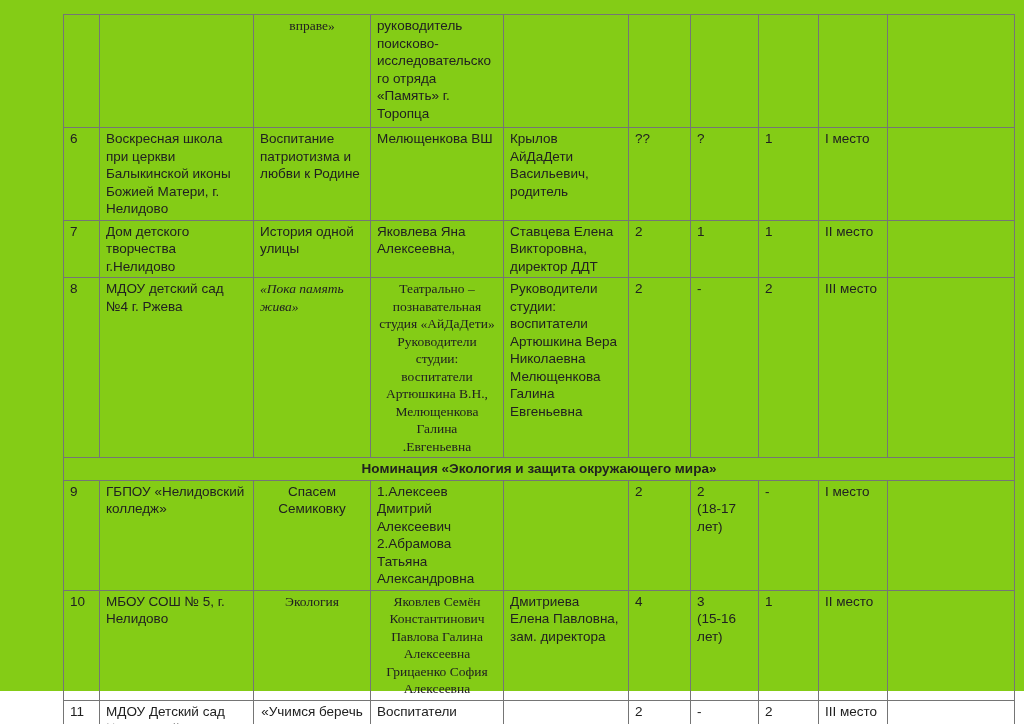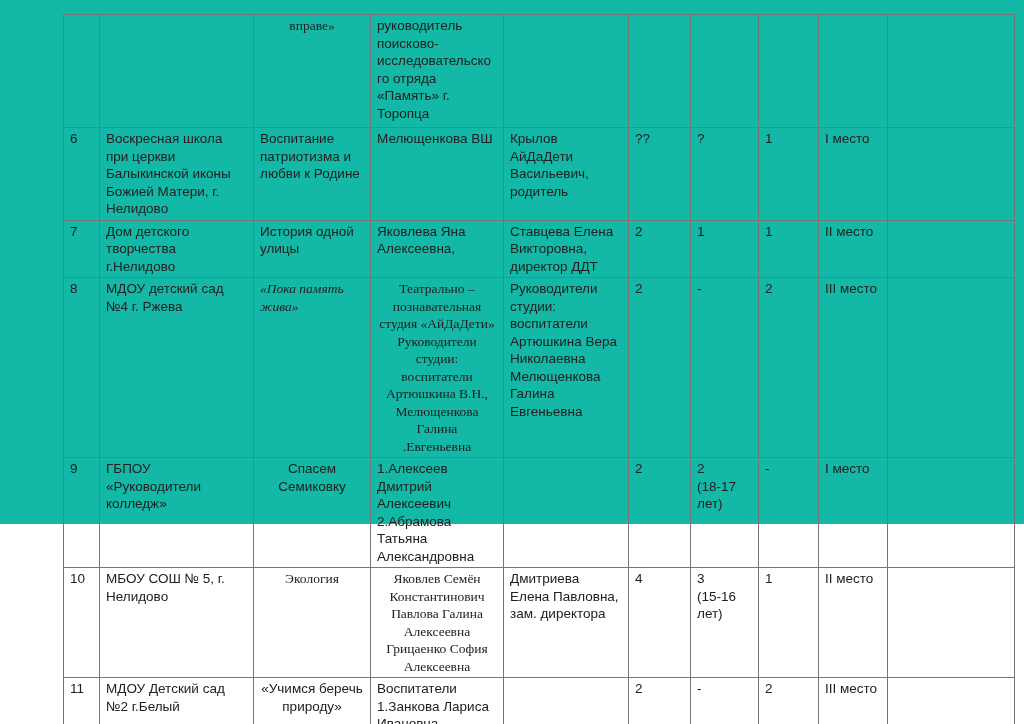--- a/index.html
+++ b/index.html
@@ -1,20 +1,20 @@
 <!DOCTYPE html>
 <html><head>
 <meta charset="utf-8">
 <style>
   html,body{margin:0;padding:0;}
   body{
     width:1024px;height:724px;background:#ffffff;overflow:hidden;
     font-family:"Liberation Sans",sans-serif;
   }
-  .page{position:relative;width:1024px;height:524px;background:#14b8a6;}
+  .page{position:relative;width:1024px;height:691px;background:#84cc16;}
   table.doc{
     position:absolute;left:63px;top:14px;width:951px;
     border-collapse:collapse;table-layout:fixed;
   }
   table.doc td{
     border:1px solid #757575;
     vertical-align:top;
     padding:2px 6px 2px 6px;
     color:#212121;
     font-size:13.5px;line-height:17.5px;
@@ -131,24 +131,27 @@
 Мелющенкова
 Галина
 Евгеньевна</td>
       <td>2</td>
       <td>-</td>
       <td>2</td>
       <td>III место</td>
       <td></td>
     </tr>
 
+    <tr style="height:22px">
+      <td class="hdr" colspan="10">Номинация «Экология и защита окружающего мира»</td>
+    </tr>
 
     <tr style="height:59px">
       <td>9</td>
-      <td>ГБПОУ «Руководители
+      <td>ГБПОУ «Нелидовский
 колледж»</td>
       <td class="sm c">Спасем Семиковку</td>
       <td class="sm">1.Алексеев Дмитрий
 Алексеевич
 2.Абрамова Татьяна
 Александровна</td>
       <td></td>
       <td>2</td>
       <td>2
 (18-17

